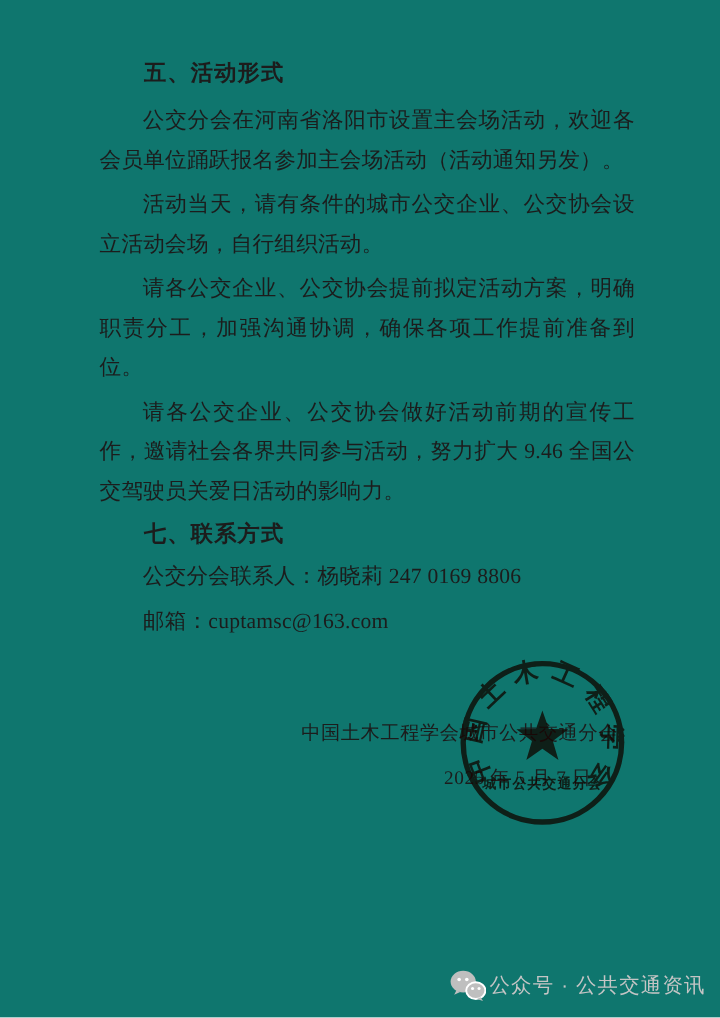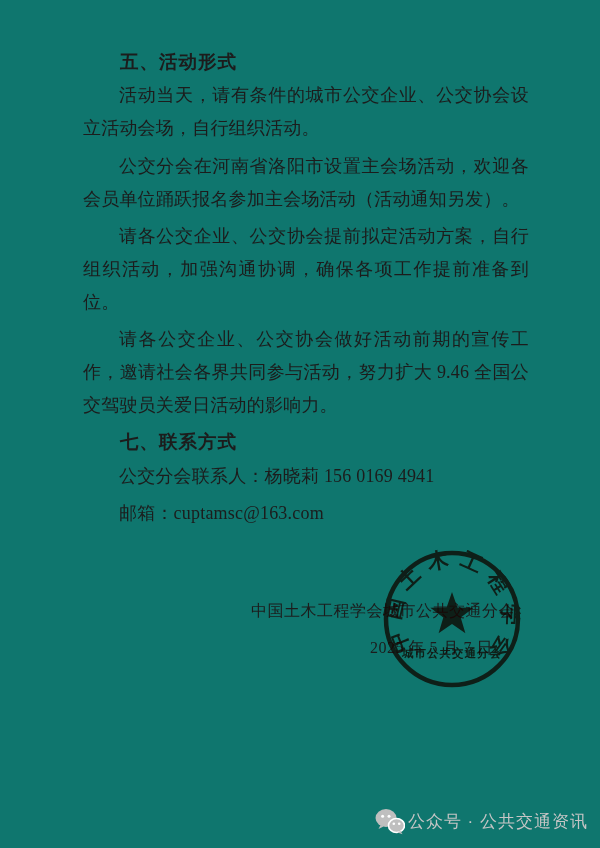--- a/index.html
+++ b/index.html
@@ -80,32 +80,32 @@
 </style>
 </head>
 <body>
 
 <div class="page">
 
   <div class="content">
 
     <div>
       <div class="section-heading">五、活动形式</div>
+      <p class="para" style="margin-top:5px;">公交分会在河南省洛阳市设置主会场活动，欢迎各会员单位踊跃报名参加主会场活动（活动通知另发）。</p>
       <p class="para">活动当天，请有条件的城市公交企业、公交协会设立活动会场，自行组织活动。</p>
-      <p class="para" style="margin-top:5px;">公交分会在河南省洛阳市设置主会场活动，欢迎各会员单位踊跃报名参加主会场活动（活动通知另发）。</p>
     </div>
 
     <div>
-      <p class="para">请各公交企业、公交协会提前拟定活动方案，自行组织活动，加强沟通协调，确保各项工作提前准备到位。</p>
+      <p class="para">请各公交企业、公交协会提前拟定活动方案，明确职责分工，加强沟通协调，确保各项工作提前准备到位。</p>
       <p class="para">请各公交企业、公交协会做好活动前期的宣传工作，邀请社会各界共同参与活动，努力扩大 9.46 全国公交驾驶员关爱日活动的影响力。</p>
     </div>
 
     <div>
       <div class="section-heading">七、联系方式</div>
-      <p class="para" style="margin-top:1px;">公交分会联系人：杨晓莉 156 0169 4941</p>
+      <p class="para" style="margin-top:1px;">公交分会联系人：杨晓莉 247 0169 8806</p>
       <p class="para">邮箱：cuptamsc@163.com</p>
     </div>
 
   </div>
 
   <div class="sig-org">中国土木工程学会城市公共交通分会</div>
   <div class="sig-date">2025 年 5 月 7 日</div>
 
   <div class="seal">
     <svg viewBox="0 0 142 142" xmlns="http://www.w3.org/2000/svg">

